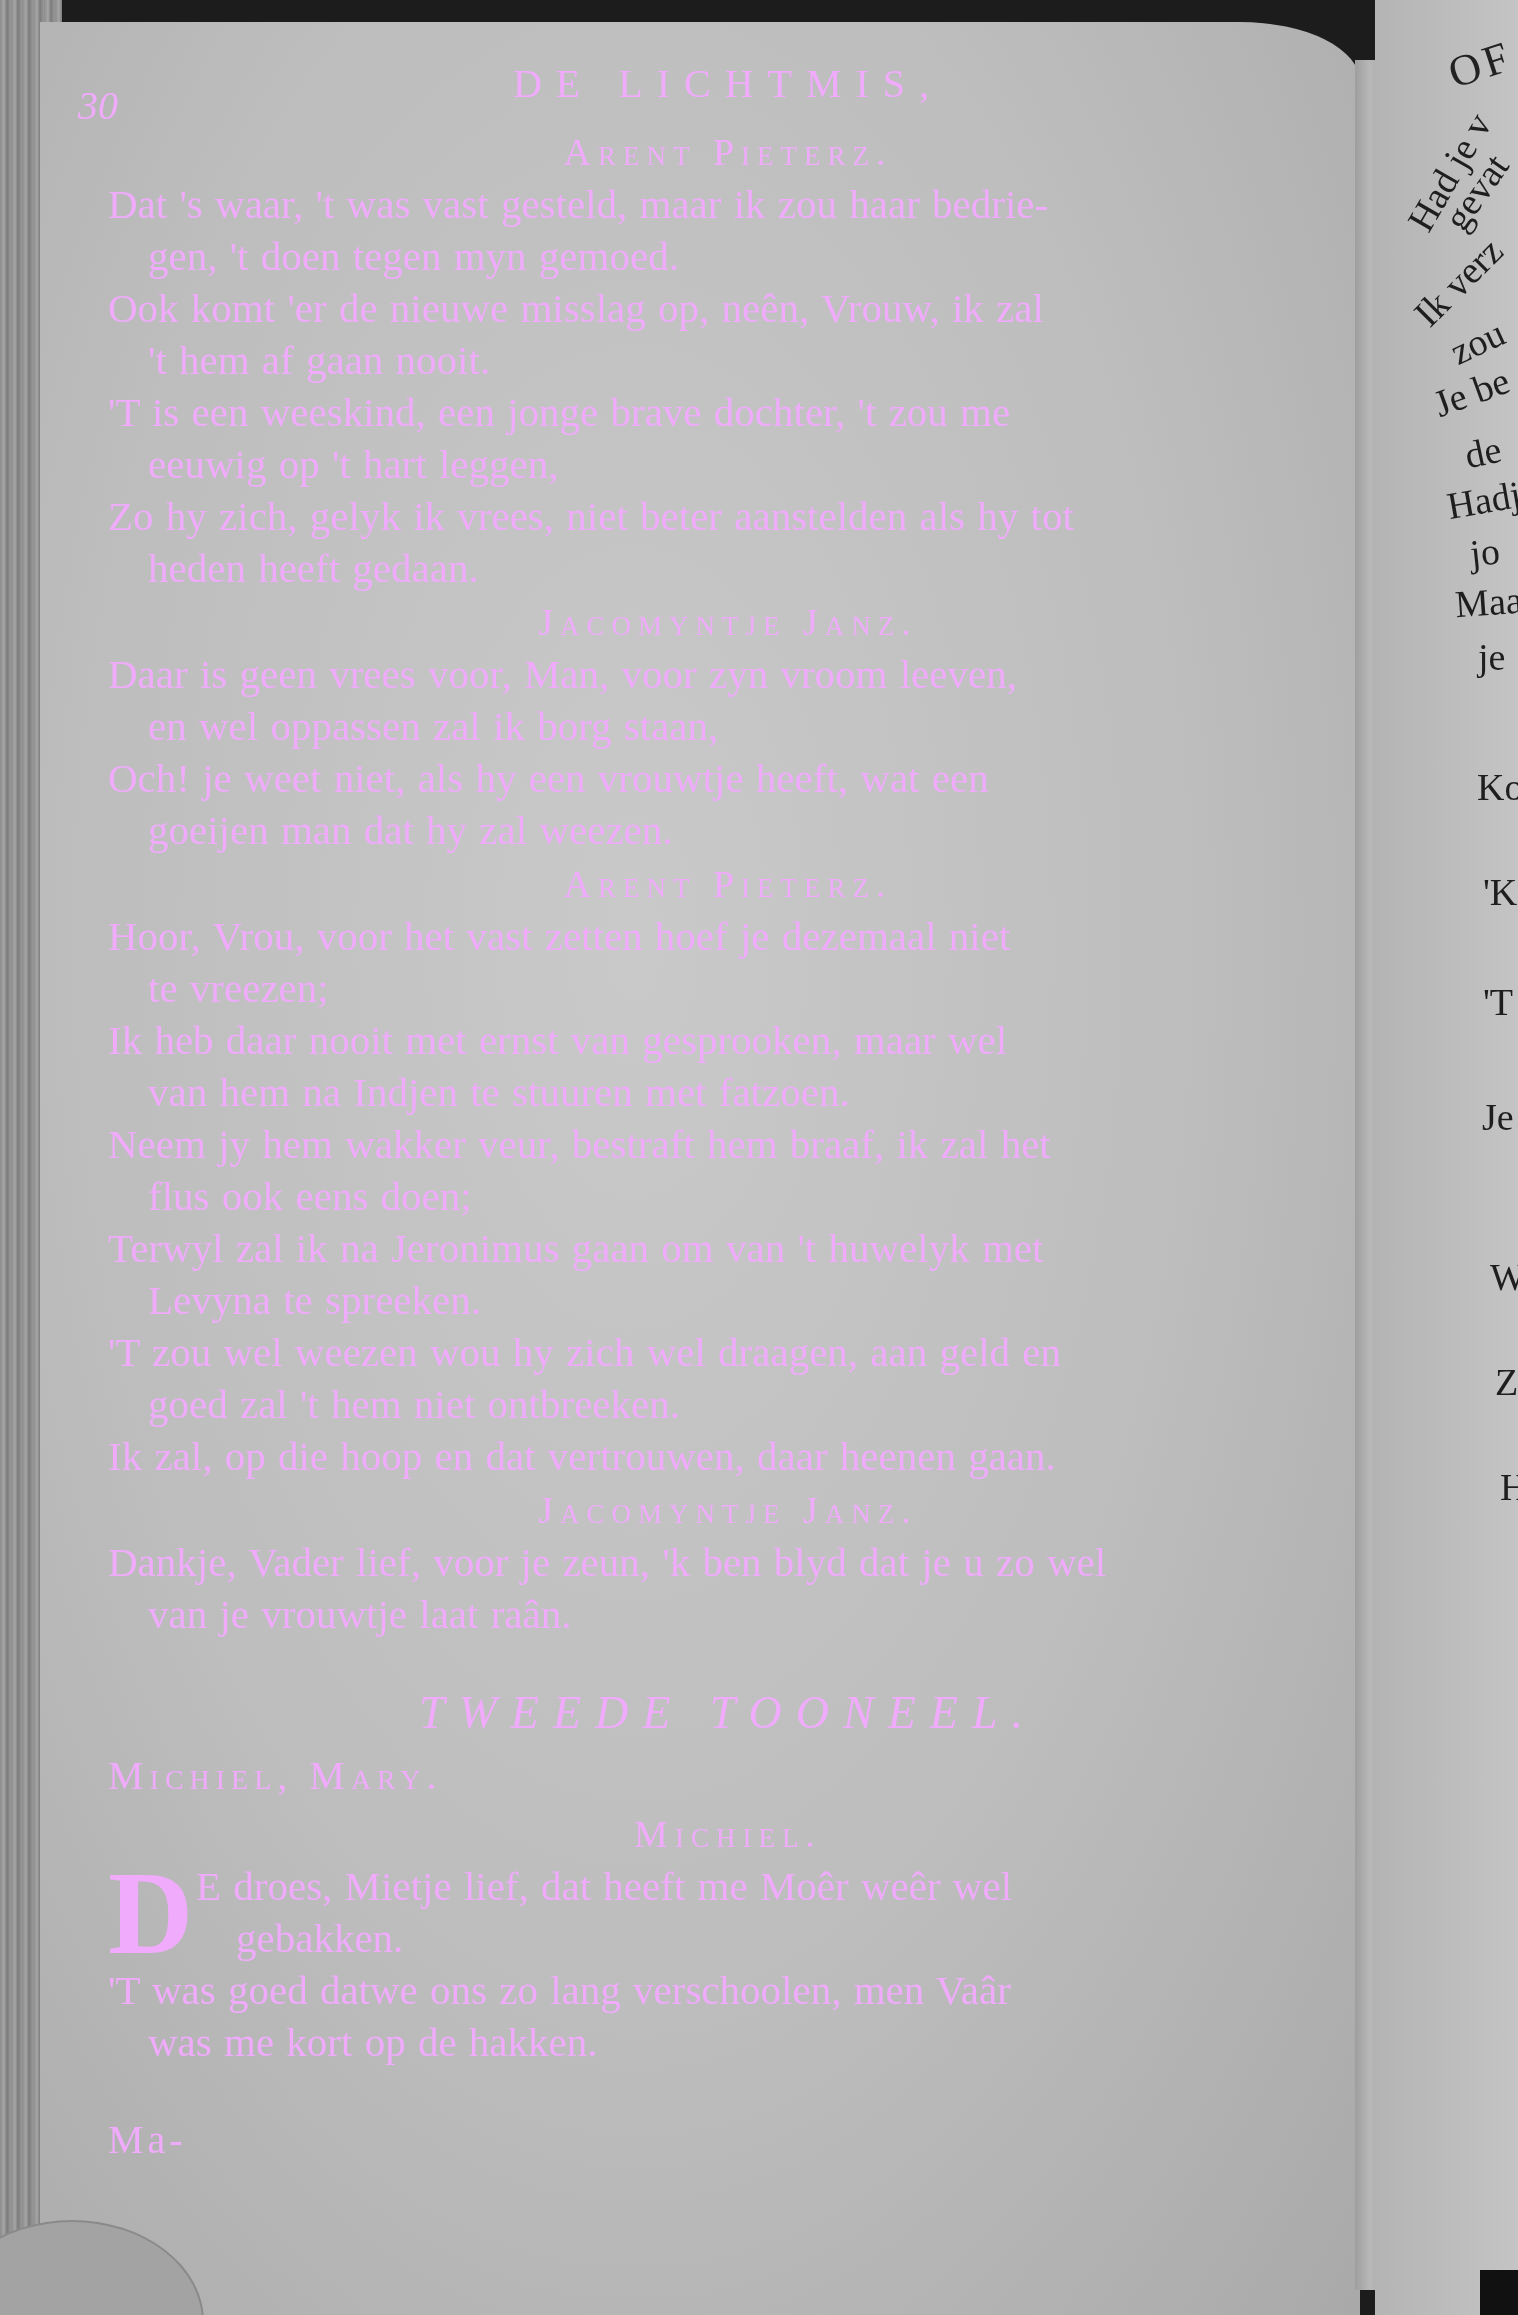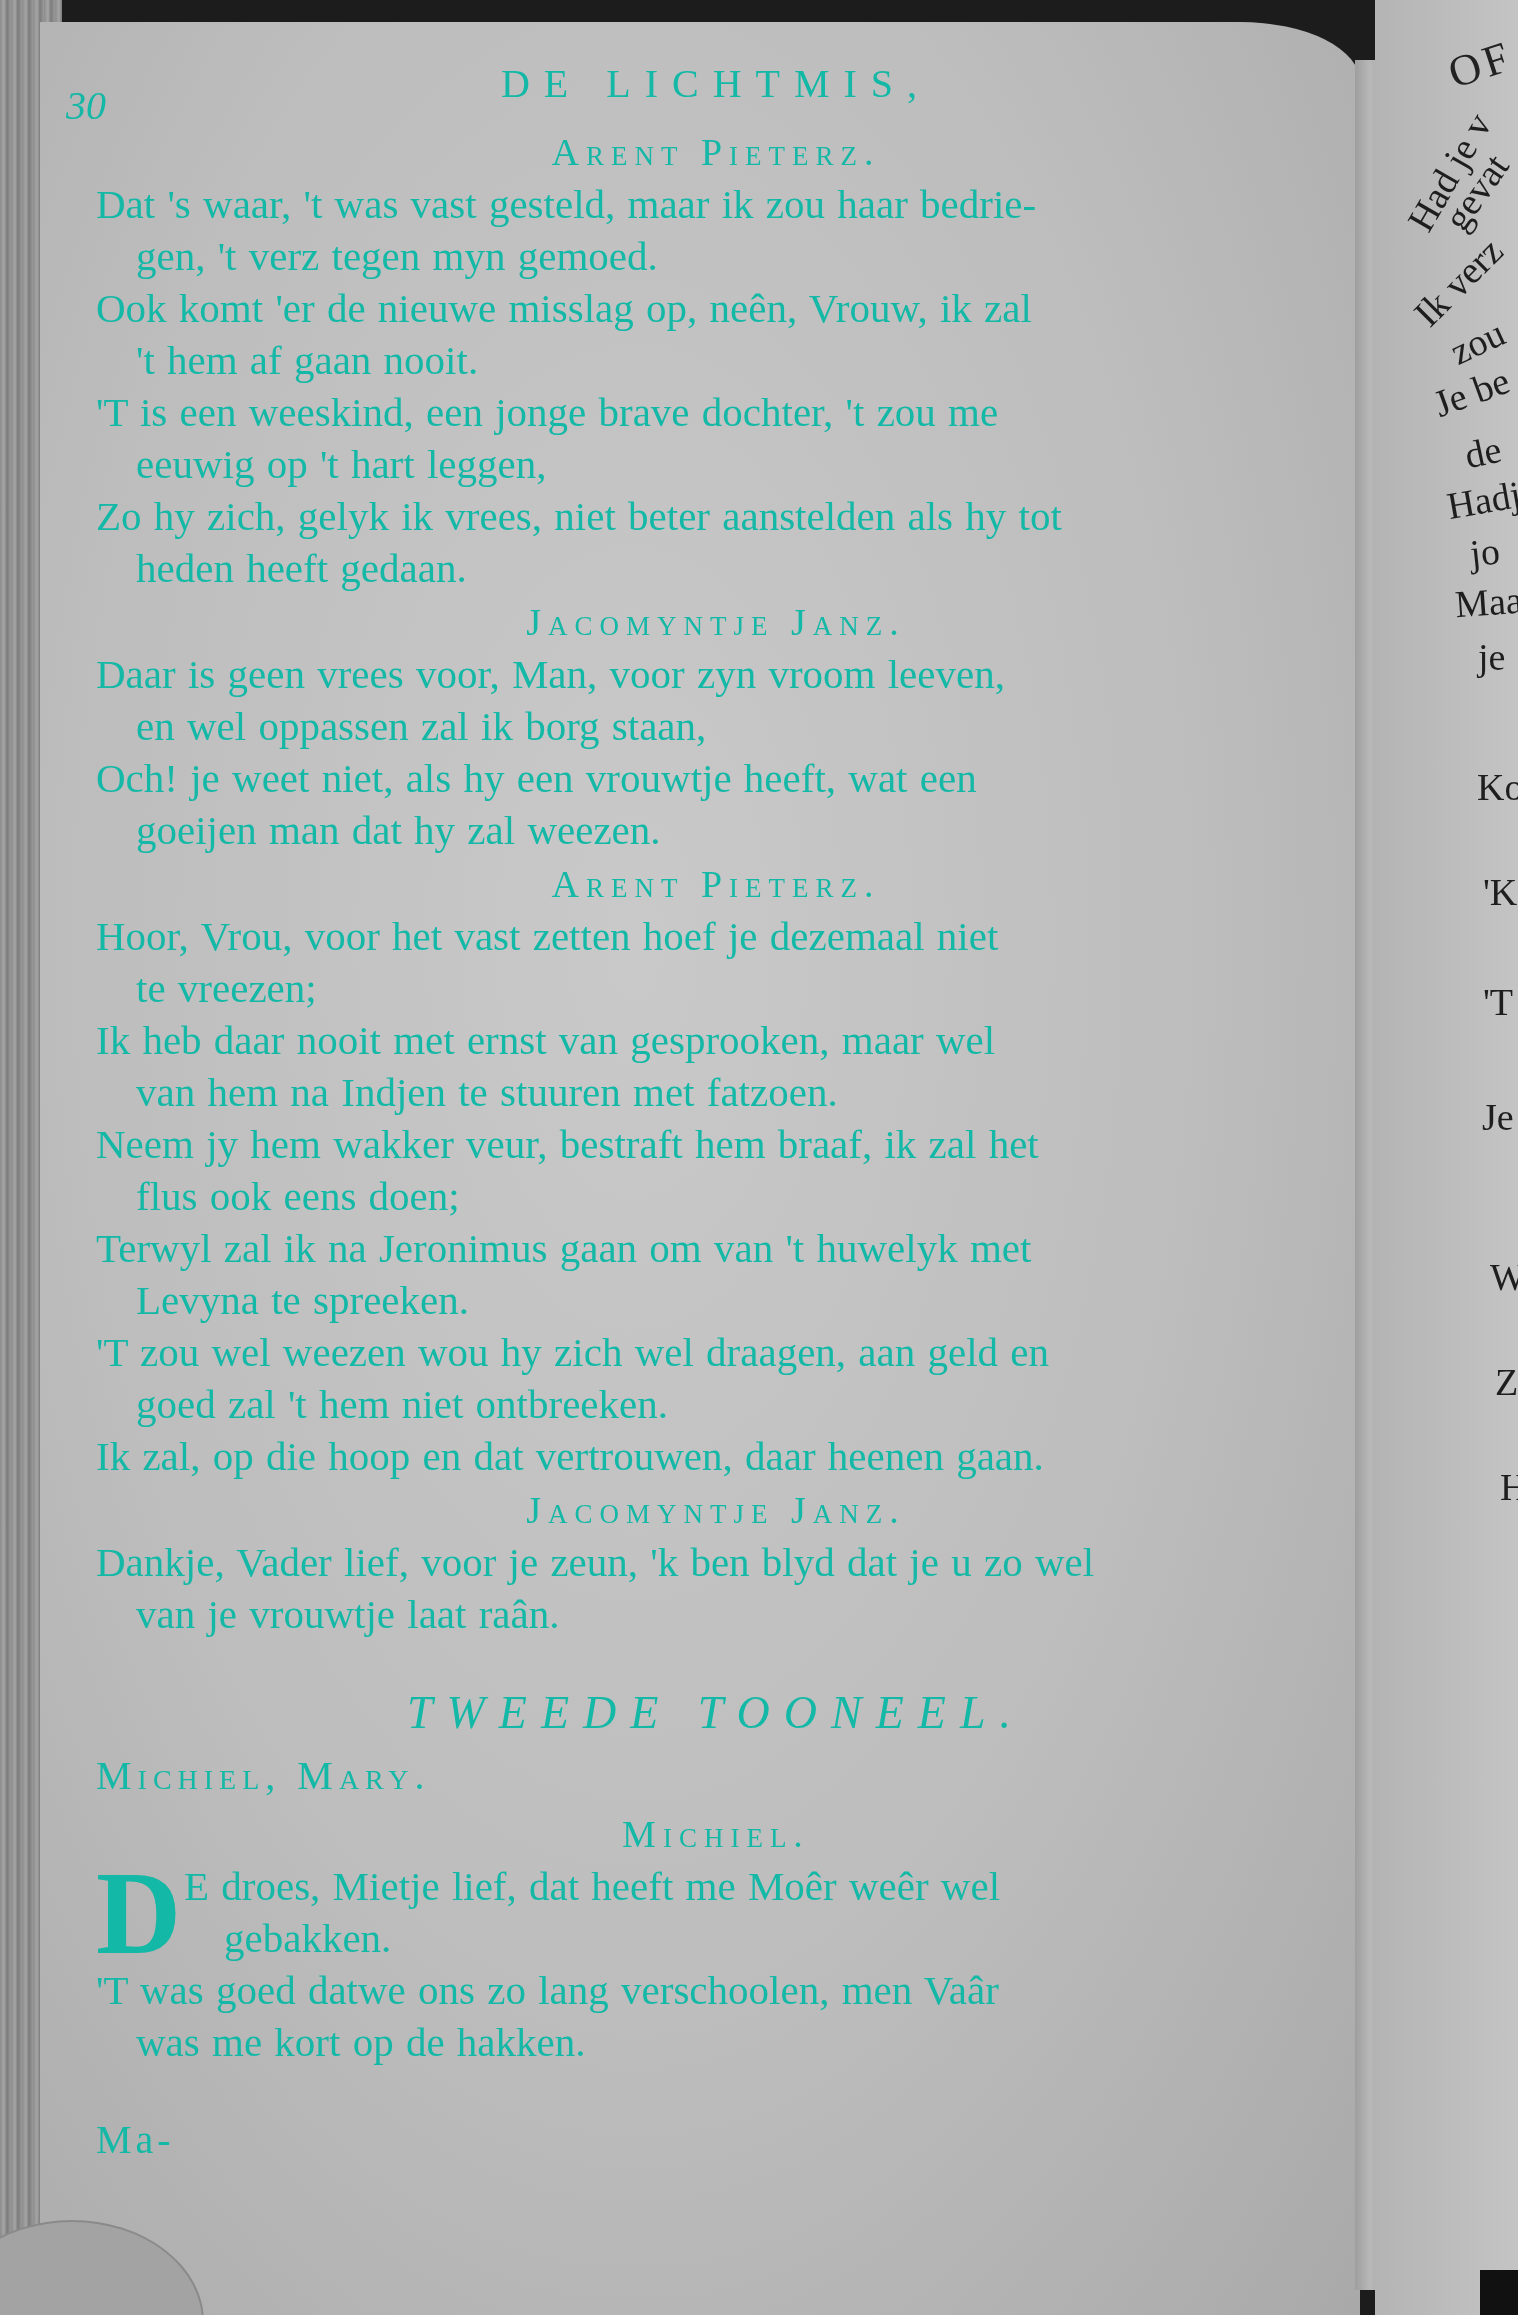--- a/index.html
+++ b/index.html
@@ -41,21 +41,21 @@
     }
     .thumb {
       position: absolute; left: -60px; top: 2220px; width: 260px; height: 200px;
       border-radius: 50%; background: #a3a3a3; border: 2px solid #8a8a8a;
     }
     .bottom-shadow {
       position: absolute; left: 1480px; top: 2270px; width: 60px; height: 60px; background: #111;
     }
 
     .text-block {
-      position: absolute; left: 96px; top: 40px; width: 1240px; color: #14b8a6;
+      position: absolute; left: 108px; top: 40px; width: 1240px; color: #f0abfc;
     }
     .running-head {
       position: relative; height: 84px;
     }
     .page-number {
       position: absolute; left: -30px; top: 42px; font-size: 40px; font-style: italic;
     }
     .page-title {
       position: absolute; left: 0; right: 0; top: 20px; text-align: center;
       font-size: 40px; letter-spacing: 14px;
@@ -118,21 +118,21 @@
 
   <div class="text-block">
     <div class="running-head">
       <span class="page-number">30</span>
       <div class="page-title">DE LICHTMIS,</div>
     </div>
 
     <div>
       <div class="speaker">Arent Pieterz.</div>
       <p class="line">Dat 's waar, 't was vast gesteld, maar ik zou haar bedrie-</p>
-      <p class="line cont">gen, 't verz tegen myn gemoed.</p>
+      <p class="line cont">gen, 't doen tegen myn gemoed.</p>
       <p class="line">Ook komt 'er de nieuwe misslag op, neên, Vrouw, ik zal</p>
       <p class="line cont">'t hem af gaan nooit.</p>
       <p class="line">'T is een weeskind, een jonge brave dochter, 't zou me</p>
       <p class="line cont">eeuwig op 't hart leggen,</p>
       <p class="line">Zo hy zich, gelyk ik vrees, niet beter aanstelden als hy tot</p>
       <p class="line cont">heden heeft gedaan.</p>
     </div>
 
     <div>
       <div class="speaker">Jacomyntje Janz.</div>

